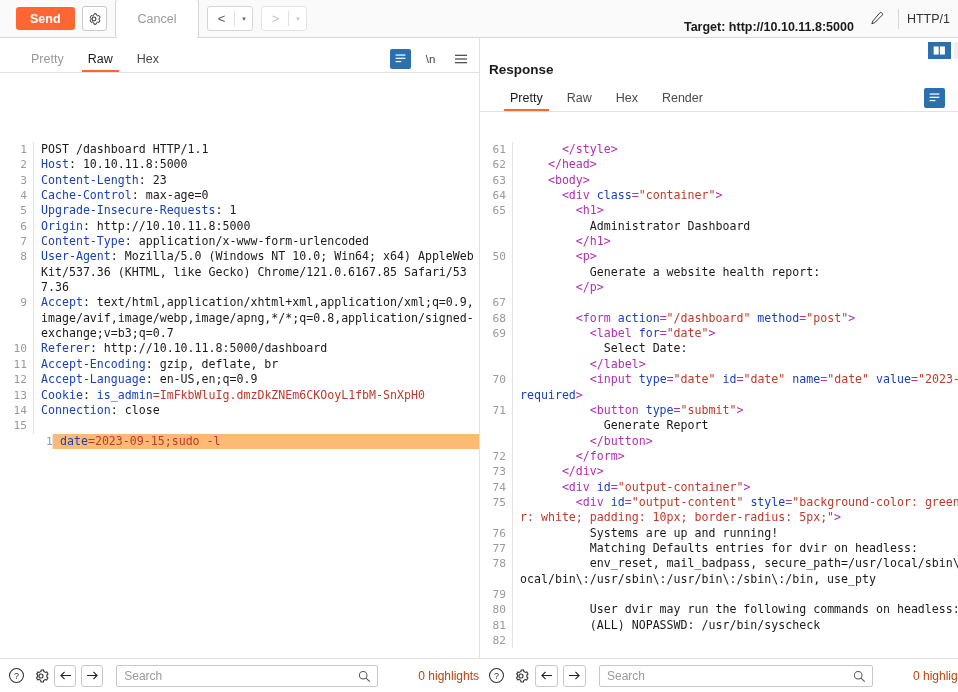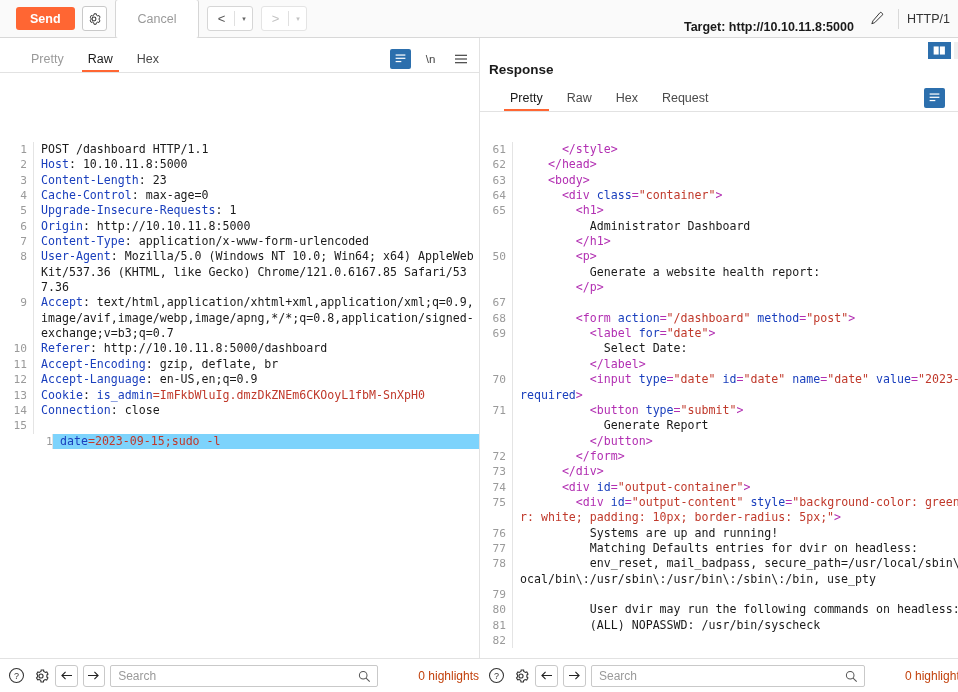--- a/index.html
+++ b/index.html
@@ -180,21 +180,21 @@
     font-size: 11.2px;
     border-right: 1px solid #e4e4e4;
     user-select: none;
   }
   .ln .txt {
     padding-left: 7px;
     flex: 1;
     white-space: pre-wrap;
     word-break: break-all;
   }
-  .ln.hl .txt { background: #7dd3fc; }
+  .ln.hl .txt { background: #fdba74; }
   .ln.hl .num { background: #ffffff; padding-left: 46px; }
 
   .k-hdr  { color: #1a3fbd; }      
   .k-val  { color: #1a1a1a; }      
   .k-red  { color: #c0392b; }      
   .k-tag  { color: #b22fb2; }      
   .k-attr { color: #1a3fbd; }      
   .k-txt  { color: #1a1a1a; }      
 
   .vscroll {
@@ -220,21 +220,21 @@
   .sb-arrowbtn {
     width: 23px; height: 22px;
     border: 1px solid #c9c9c9; border-radius: 3px;
     background: #ffffff;
     display: flex; align-items: center; justify-content: center;
     cursor: pointer; margin-right: 5px;
     font-size: 13px; color: #222;
   }
   .search-box {
     position: relative;
-    margin-left: 0;
+    margin-left: 8px;
     width: 274px; height: 22px;
     border: 1px solid #c9c9c9; border-radius: 2px;
     background: #ffffff;
     display: flex; align-items: center;
   }
   .search-box input {
     border: none; outline: none;
     background: transparent;
     font-family: "Liberation Sans", sans-serif; font-size: 12px;
     color: #333;
@@ -379,21 +379,21 @@
         </svg>
       </div>
     </div>
 
     <div class="pane-title">Response</div>
 
     <div class="tabs">
       <div class="tab active">Pretty</div>
       <div class="tab">Raw</div>
       <div class="tab">Hex</div>
-      <div class="tab">Request</div>
+      <div class="tab">Render</div>
       <div class="tabs-right">
         <div class="tr-btn blue">
           <svg width="13" height="13" viewBox="0 0 16 16">
             <rect x="2" y="3" width="12" height="1.5" fill="#fff"></rect>
             <rect x="2" y="7" width="12" height="1.5" fill="#fff"></rect>
             <rect x="2" y="11" width="7" height="1.5" fill="#fff"></rect>
           </svg>
         </div>
         <div class="tr-btn" style="font-size:11.5px;">\n</div>
         <div class="tr-btn">

